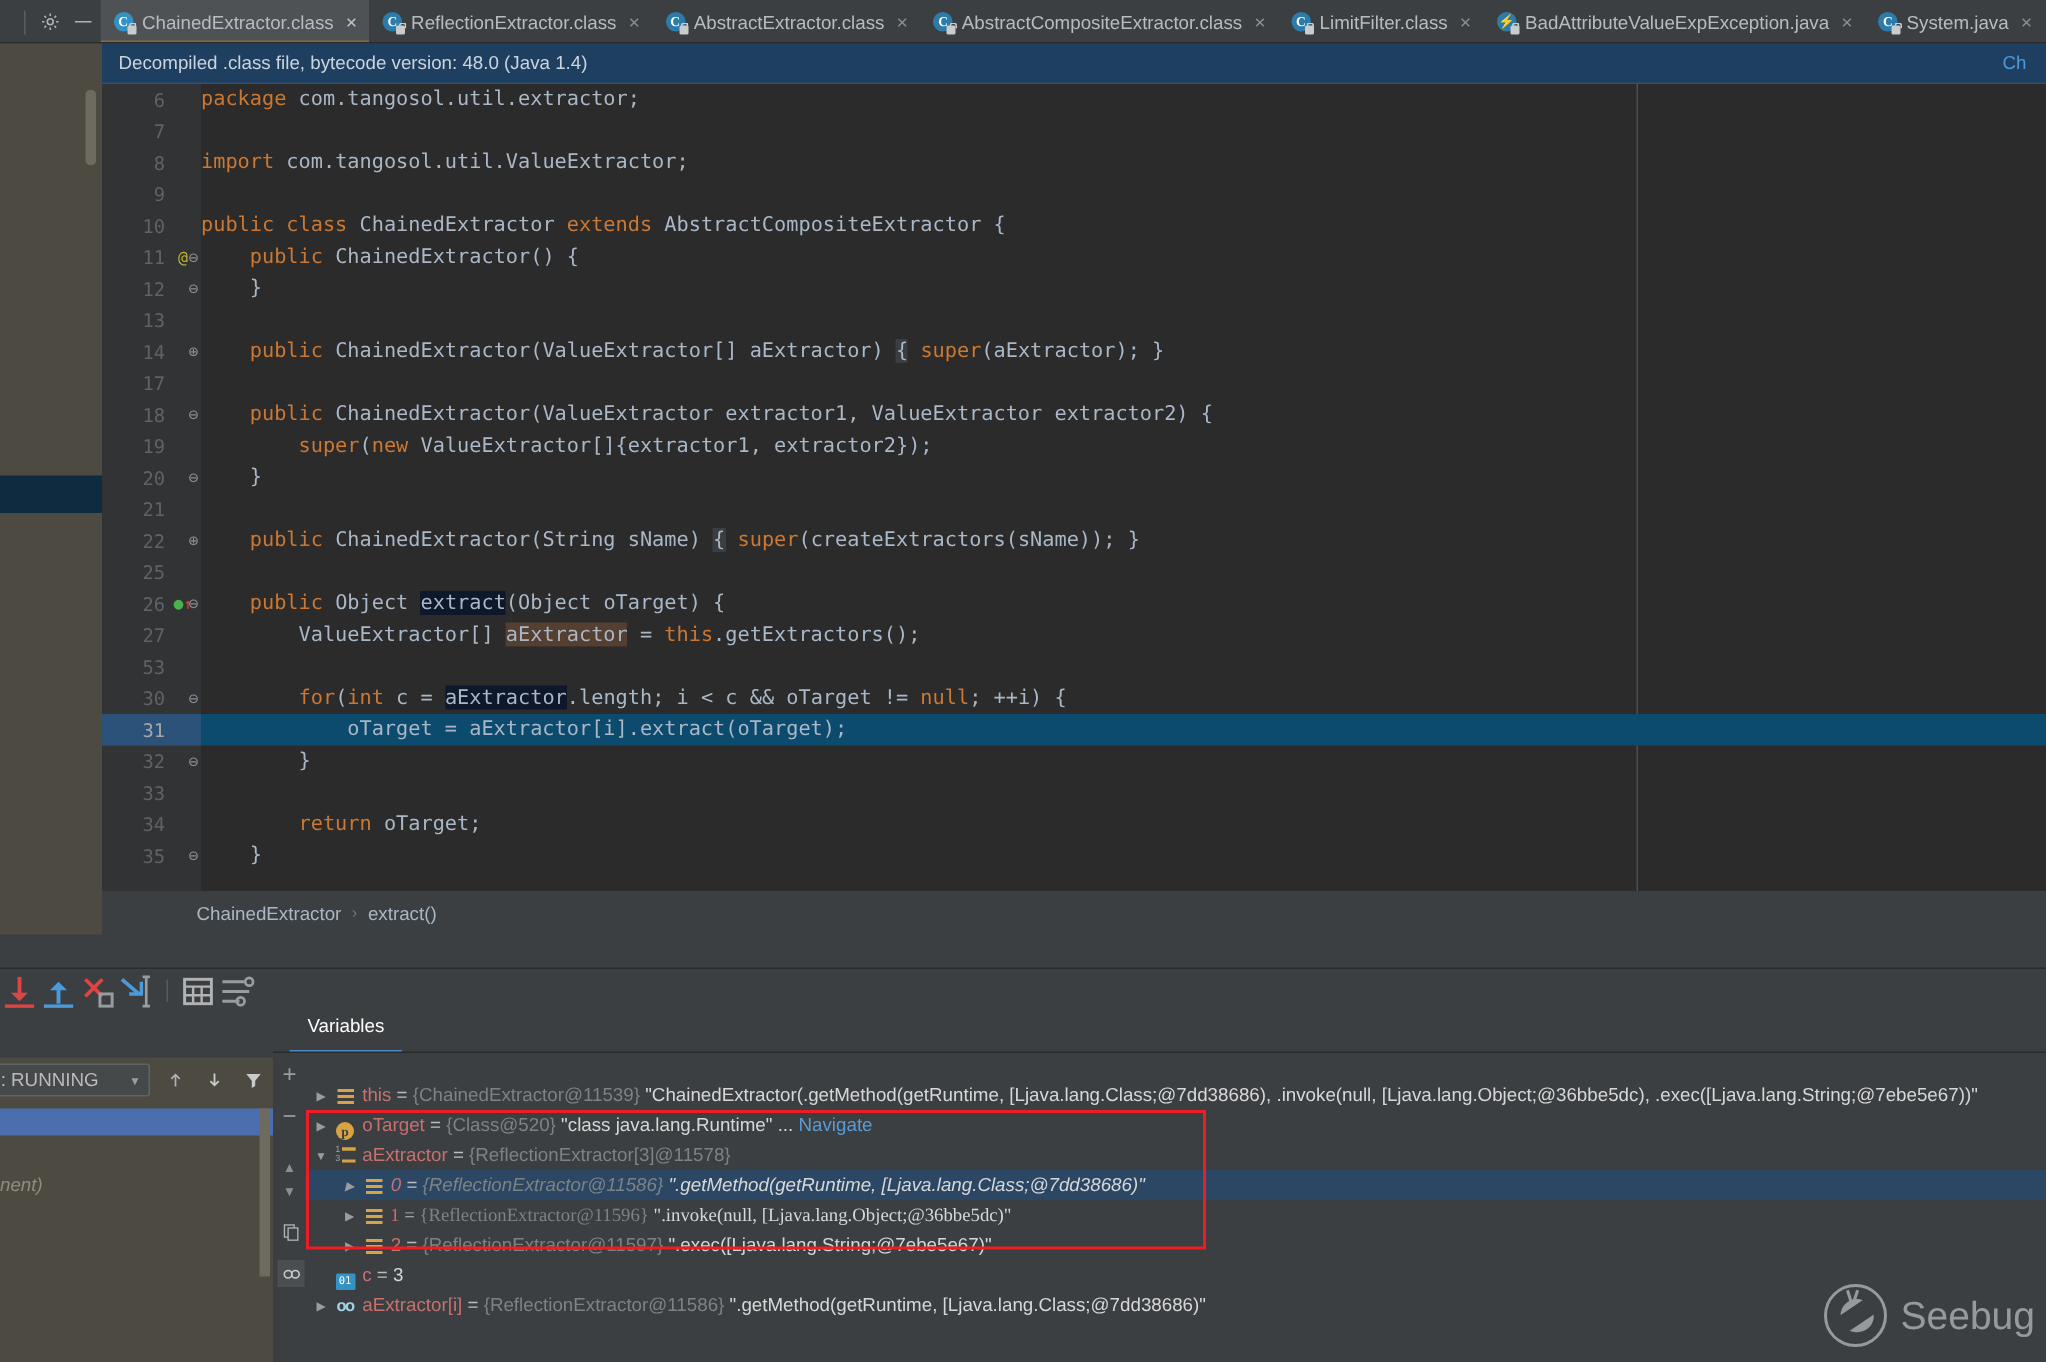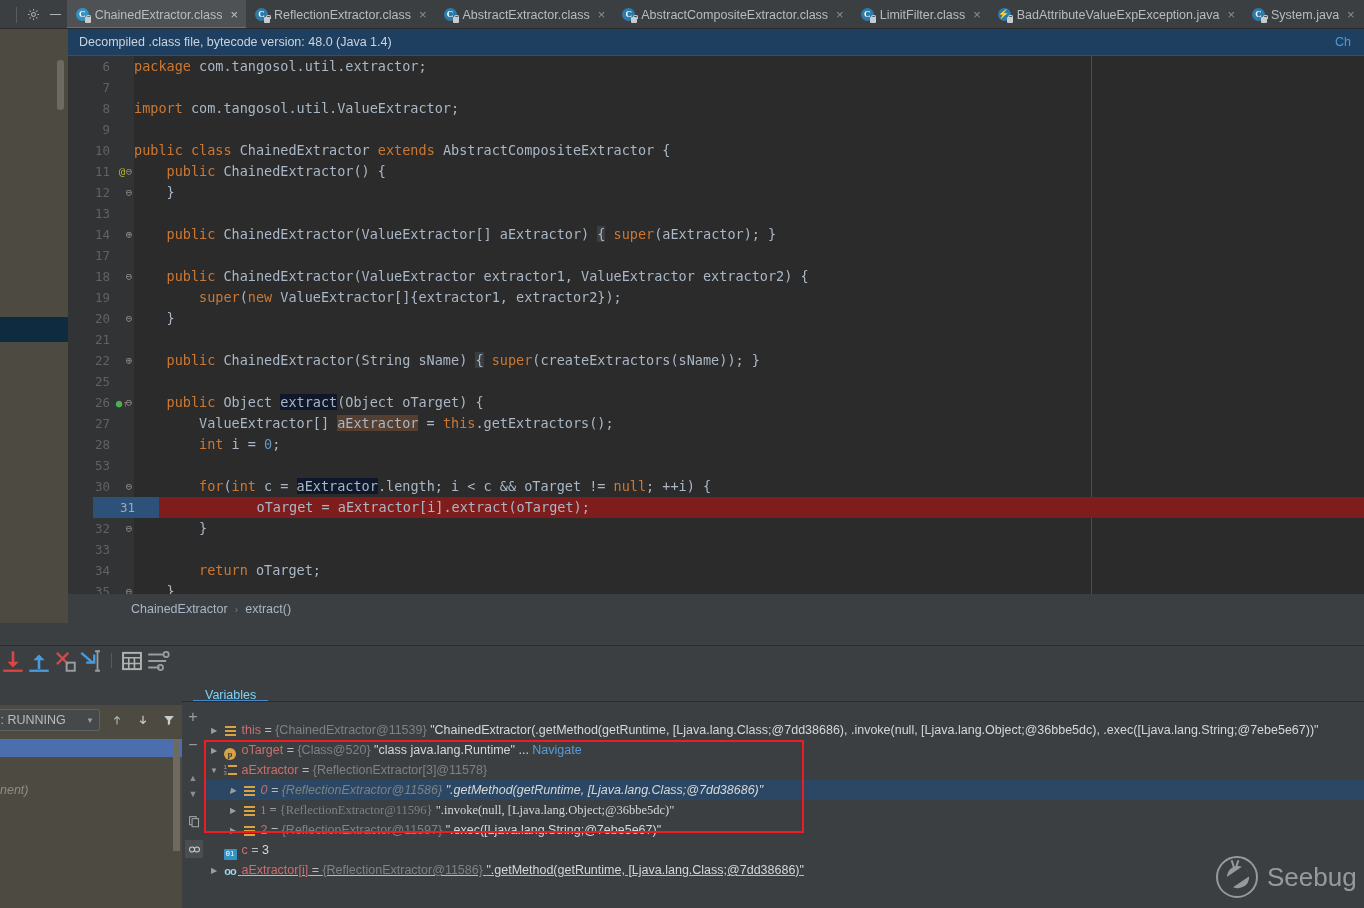--- a/index.html
+++ b/index.html
@@ -109,21 +109,21 @@
   .row .ln{
     position:absolute; left:0; width:42px; text-align:right;
     color:#606366; font-family:"DejaVu Sans Mono", monospace; font-size:12.5px;
   }
   .row .marker{ position:absolute; left:46px; width:16px; text-align:center; }
   .row .fold{
     position:absolute; left:55px; width:12px; text-align:center;
     color:#8a8d8f; font-size:11px; line-height:21px;
   }
   .row .txt{ position:absolute; left:66px; }
-  .row.sel{ background:#7f1d1d;margin-left:25px; }
+  .row.sel{ background:#0c4a6e; }
   .row.sel .ln{ color:#a6a9ab; }
   .row.sel-gutter-left:before{
     content:""; position:absolute; left:0; top:0; width:66px; height:21px;
     background:#2d5279;
   }
   
   .kw{ color:#cc7832; }
   .id{ color:#a9b7c6; }
   .num{ color:#6897bb; }
   .hl-brown{ background:#553f31; }
@@ -174,21 +174,21 @@
   .runbtns{ position:absolute; left:105px; top:709px; display:flex; align-items:center; gap:2px; }
   .runbtn{ width:24px; height:22px; display:flex; align-items:center; justify-content:center; }
 
   
   .varsheader{
     position:absolute; left:182px; top:675px; width:1182px; height:27px;
     background:#3c3f41;
   }
   .vtab{
     position:absolute; left:11px; top:2px; height:25px; padding:0 12px;
-    display:flex; align-items:flex-end; color:#7dd3fc; font-size:12.5px;
+    display:flex; align-items:flex-start; color:#ffffff; font-size:12.5px;
   }
   .vtab:after{
     content:""; position:absolute; left:0; right:0; bottom:0; height:2px;
     background:#4a88c7;
   }
   .varsline{
     position:absolute; left:182px; top:701px; width:1182px; height:1px;
     background:#2b2b2b;
   }
   .varspanel{
@@ -393,21 +393,20 @@
         <div class="row"><span class="ln">14</span><span class="fold">⊕</span><span class="txt"><span class="id">    </span><span class="kw">public</span><span class="id"> ChainedExtractor(ValueExtractor[] aExtractor) </span><span class="id hl-gray">{</span><span class="id"> </span><span class="kw">super</span><span class="id">(aExtractor); }</span></span></div>
         <div class="row"><span class="ln">17</span><span class="txt"></span></div>
         <div class="row"><span class="ln">18</span><span class="fold">⊖</span><span class="txt"><span class="id">    </span><span class="kw">public</span><span class="id"> ChainedExtractor(ValueExtractor extractor1, ValueExtractor extractor2) {</span></span></div>
         <div class="row"><span class="ln">19</span><span class="txt"><span class="id">        </span><span class="kw">super</span><span class="id">(</span><span class="kw">new</span><span class="id"> ValueExtractor[]{extractor1, extractor2});</span></span></div>
         <div class="row"><span class="ln">20</span><span class="fold">⊖</span><span class="txt"><span class="id">    }</span></span></div>
         <div class="row"><span class="ln">21</span><span class="txt"></span></div>
         <div class="row"><span class="ln">22</span><span class="fold">⊕</span><span class="txt"><span class="id">    </span><span class="kw">public</span><span class="id"> ChainedExtractor(String sName) </span><span class="id hl-gray">{</span><span class="id"> </span><span class="kw">super</span><span class="id">(createExtractors(sName)); }</span></span></div>
         <div class="row"><span class="ln">25</span><span class="txt"></span></div>
         <div class="row"><span class="ln">26</span><span class="marker"><span style="color:#4caf50;font-size:11px;">●</span><span style="color:#d44;font-size:10px;">↑</span></span><span class="fold">⊖</span><span class="txt"><span class="id">    </span><span class="kw">public</span><span class="id"> Object </span><span class="id hl-dgreen">extract</span><span class="id">(Object oTarget) {</span></span></div>
         <div class="row"><span class="ln">27</span><span class="txt"><span class="id">        ValueExtractor[] </span><span class="id hl-brown">aExtractor</span><span class="id"> = </span><span class="kw">this</span><span class="id">.getExtractors();</span></span></div>
-        <div class="row"><span class="ln">28</span><span class="txt"><span class="id">        </span><span class="kw">int</span><span class="id"> i = </span><span class="num">0</span><span class="id">;</span></span></div>
         <div class="row"><span class="ln">53</span><span class="txt"></span></div>
         <div class="row"><span class="ln">30</span><span class="fold">⊖</span><span class="txt"><span class="id">        </span><span class="kw">for</span><span class="id">(</span><span class="kw">int</span><span class="id"> c = </span><span class="id hl-dgreen">aExtractor</span><span class="id">.length; i &lt; c &amp;&amp; oTarget != </span><span class="kw">null</span><span class="id">; ++i) {</span></span></div>
         <div class="row sel sel-gutter-left"><span class="ln">31</span><span class="txt"><span class="id">            oTarget = aExtractor[i].extract(oTarget);</span></span></div>
         <div class="row"><span class="ln">32</span><span class="fold">⊖</span><span class="txt"><span class="id">        }</span></span></div>
         <div class="row"><span class="ln">33</span><span class="txt"></span></div>
         <div class="row"><span class="ln">34</span><span class="txt"><span class="id">        </span><span class="kw">return</span><span class="id"> oTarget;</span></span></div>
         <div class="row"><span class="ln">35</span><span class="fold">⊖</span><span class="txt"><span class="id">    }</span></span></div>
       </div>
   </div>
 
@@ -518,21 +517,21 @@
         </svg>
     </div>
     <div class="vrows" id="vars-container">
         <div class="vrow" style="padding-left: 0px;"><span class="twist">▶</span><span class="vicon"><span class="ic-list"><i></i><i></i><i></i></span></span> <span class="vname">this</span><span class="veq"> = </span><span class="vtype">{ChainedExtractor@11539}</span> <span class="vval">"ChainedExtractor(.getMethod(getRuntime, [Ljava.lang.Class;@7dd38686), .invoke(null, [Ljava.lang.Object;@36bbe5dc), .exec([Ljava.lang.String;@7ebe5e67))"</span></div>
         <div class="vrow" style="padding-left: 0px;"><span class="twist">▶</span><span class="vicon"><span class="ic-p">p</span></span> <span class="vname">oTarget</span><span class="veq"> = </span><span class="vtype">{Class@520}</span> <span class="vval">"class java.lang.Runtime" ...</span> <span class="vnav">Navigate</span></div>
         <div class="vrow" style="padding-left: 0px;"><span class="twist">▼</span><span class="vicon"><span class="ic-arr"><u>1</u><u class="b">3</u><i></i><i></i><i></i></span></span> <span class="vname">aExtractor</span><span class="veq"> = </span><span class="vtype">{ReflectionExtractor[3]@11578}</span> <span class="vval"></span></div>
         <div class="vrow hl" style="padding-left: 19px; font-style: italic;"><span class="twist">▶</span><span class="vicon"><span class="ic-list"><i></i><i></i><i></i></span></span> <span class="vname">0</span><span class="veq"> = </span><span class="vtype">{ReflectionExtractor@11586}</span> <span class="vval">".getMethod(getRuntime, [Ljava.lang.Class;@7dd38686)"</span></div>
         <div class="vrow" style="padding-left: 19px; font-family: Liberation Serif, serif;"><span class="twist">▶</span><span class="vicon"><span class="ic-list"><i></i><i></i><i></i></span></span> <span class="vname">1</span><span class="veq"> = </span><span class="vtype">{ReflectionExtractor@11596}</span> <span class="vval">".invoke(null, [Ljava.lang.Object;@36bbe5dc)"</span></div>
         <div class="vrow" style="padding-left: 19px;"><span class="twist">▶</span><span class="vicon"><span class="ic-list"><i></i><i></i><i></i></span></span> <span class="vname">2</span><span class="veq"> = </span><span class="vtype">{ReflectionExtractor@11597}</span> <span class="vval">".exec([Ljava.lang.String;@7ebe5e67)"</span></div>
         <div class="vrow" style="padding-left: 0px;"><span class="twist empty">▶</span><span class="vicon"><span class="ic-01">01</span></span> <span class="vnum">c</span><span class="veq"> = </span><span class="vval">3</span></div>
-        <div class="vrow" style="padding-left: 0px; text-decoration: underline;"><span class="twist">▶</span><span class="vicon"><span class="ic-oo">oo</span></span> <span class="vname">aExtractor[i]</span><span class="veq"> = </span><span class="vtype">{ReflectionExtractor@11586}</span> <span class="vval">".getMethod(getRuntime, [Ljava.lang.Class;@7dd38686)"</span></div>
+        <div class="vrow" style="padding-left: 0px;"><span class="twist">▶</span><span class="vicon"><span class="ic-oo">oo</span></span> <span class="vname">aExtractor[i]</span><span class="veq"> = </span><span class="vtype">{ReflectionExtractor@11586}</span> <span class="vval">".getMethod(getRuntime, [Ljava.lang.Class;@7dd38686)"</span></div>
       </div>
   </div>
 
   <div class="redbox"></div>
 
   <div class="wm">
     <div class="logo">
       <div class="ant2"></div>
         <div class="ant"></div>
       <div class="bug"></div>

